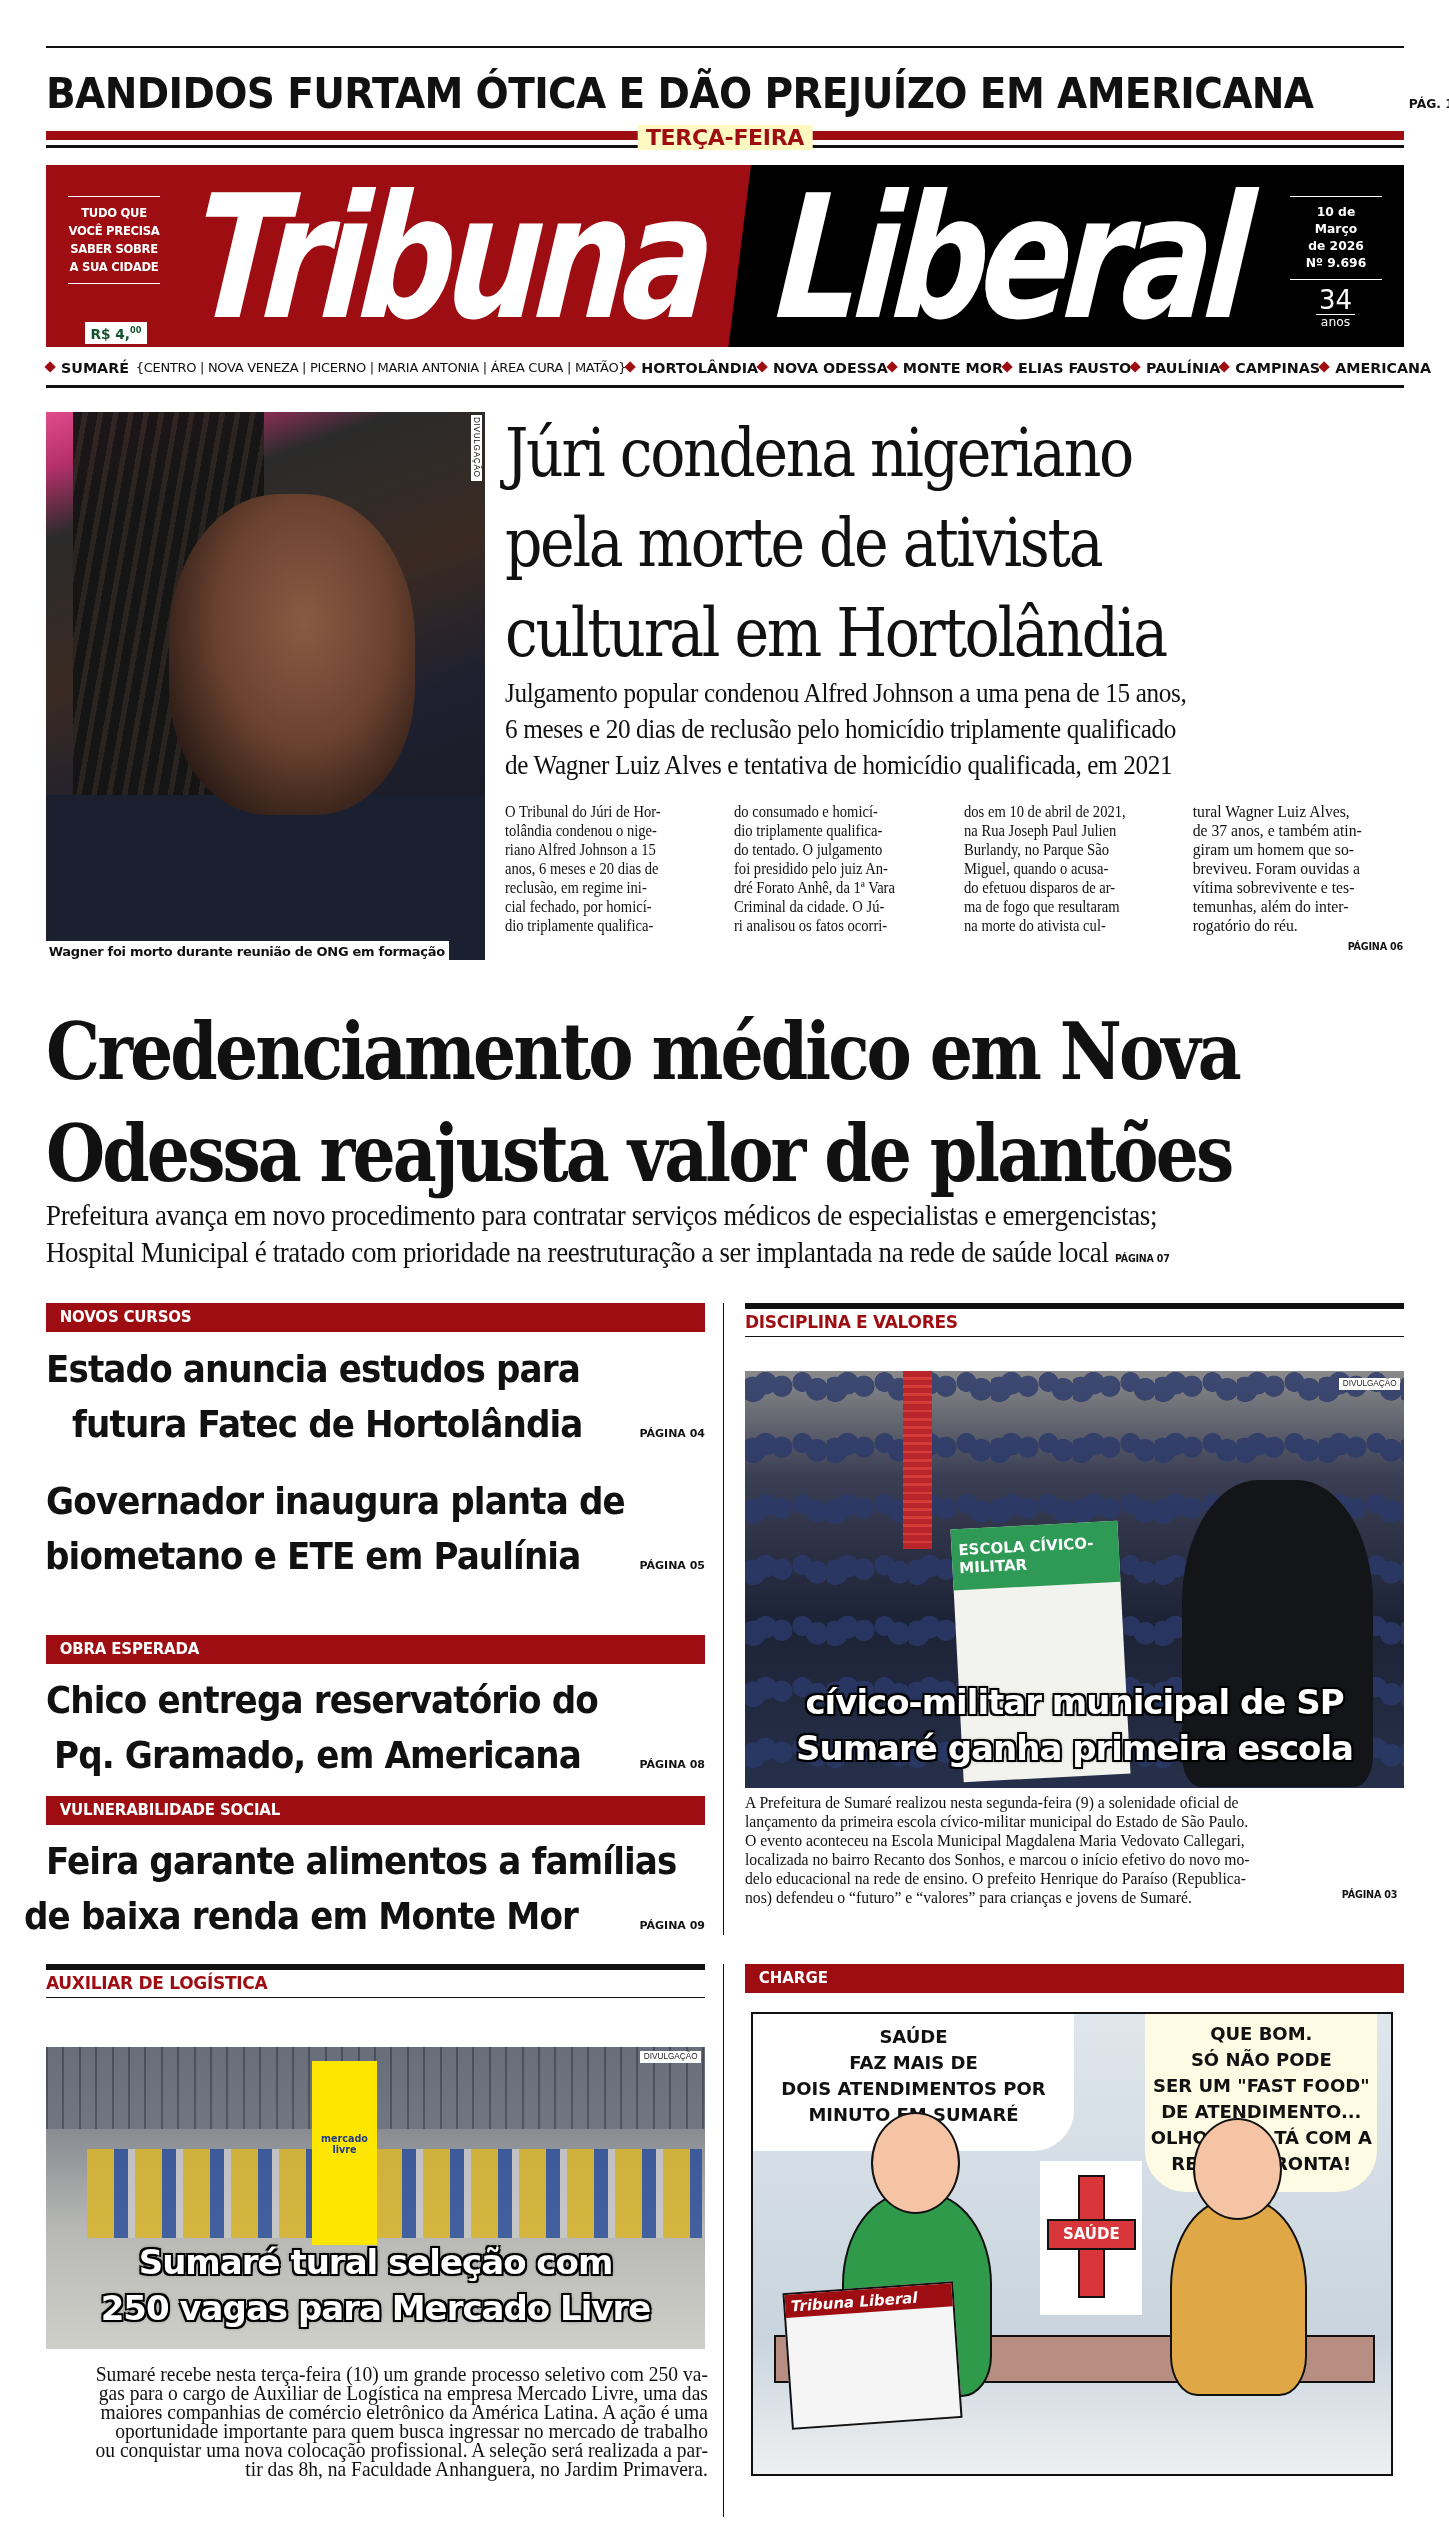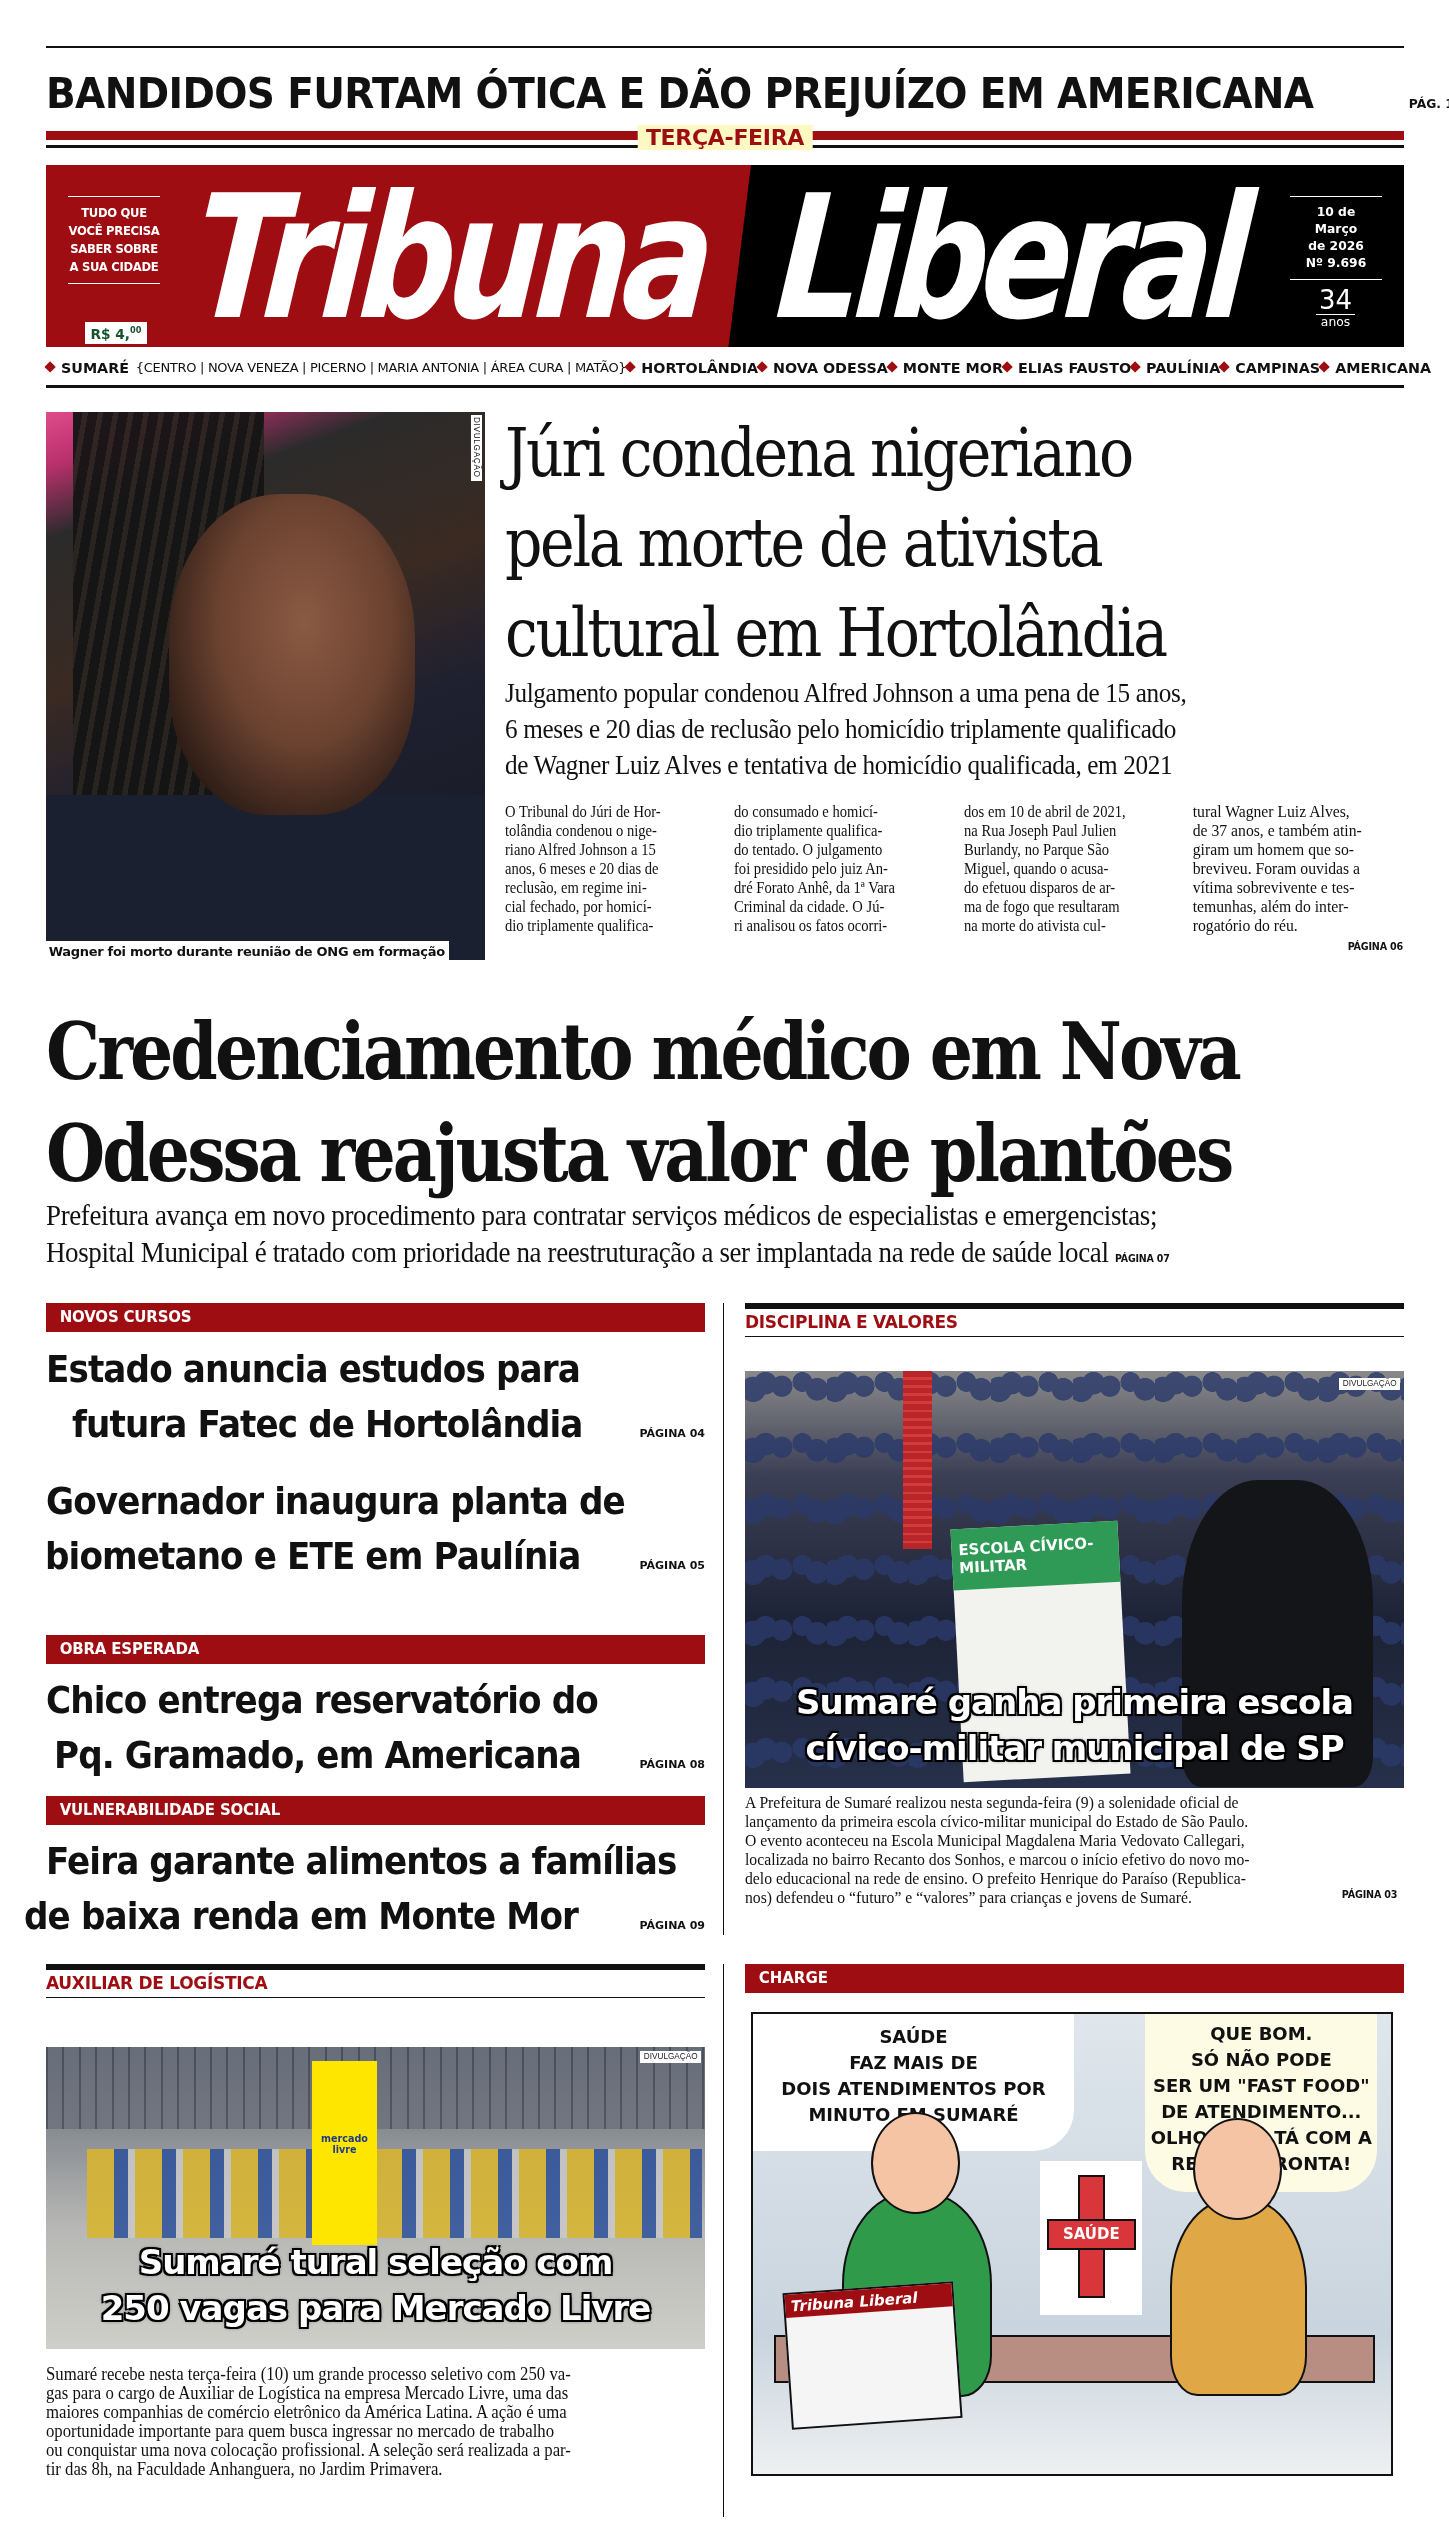--- a/index.html
+++ b/index.html
@@ -91,21 +91,21 @@
   .logi { left: 46px; top: 1964px; width: 659px; }
   .logi .thick { height: 6.1px; background: #111; }
   .logi .kicker { font-family: "DejaVu Sans", sans-serif; font-weight: 700; font-size: 17px; color: #9e0d12; line-height: 27px; letter-spacing: -0.3px; }
   .logi .thin { height: 1.4px; background: #111; }
   .logi-photo { left: 46px; top: 2047px; width: 659px; height: 302px; overflow: hidden; background: linear-gradient(180deg, #5e6470 0%, #8c8f94 30%, #b7b8b5 60%, #cfcfc9 100%); }
   .logi-photo .roof { position:absolute; left:0; top:0; width:100%; height:82px; background: repeating-linear-gradient(90deg, #444a55 0 2px, #6b717c 2px 16.4px); opacity:0.8; }
   .logi-photo .racks { position:absolute; left: 41px; top: 102px; width: 615px; height: 89px; background: repeating-linear-gradient(90deg, #d9b52a 0 27px, #2d4f9a 27px 41px, #c9c9c9 41px 48px); opacity: 0.85; }
   .logi-photo .banner { position:absolute; left: 266px; top: 13.7px; width: 65px; height: 184px; background: #ffe600; color:#1f3b8a; font-family: "DejaVu Sans", sans-serif; font-weight:700; font-size: 9.6px; text-align:center; padding-top: 72px; line-height: 11px; }
   .logi-photo .credit { position:absolute; right: 4.1px; top: 4.1px; background:#fff; font-size: 8.2px; padding: 1.4px 3.4px; color:#222; }
   .logi-photo .overlay { position:absolute; left:0; width:100%; bottom: 18px; text-align:center; color:#fff; font-family: "DejaVu Sans", sans-serif; font-weight:700; font-size: 34px; line-height: 46px; letter-spacing: -1px; text-shadow: 0 0 4.1px #000, 2px 2px 0 #000, -2px -2px 0 #000, 2px -2px 0 #000, -2px 2px 0 #000; }
-  .logi-body { left: 46px; top: 2365px; width: 659px; font-family: "Liberation Serif", serif; font-size: 18px; line-height: 19px; }
+  .logi-body { left: 46px; top: 2365px; width: 659px; font-family: "Liberation Serif", serif; font-size: 21px; line-height: 19px; text-align: right; }
   .logi-body p { white-space: pre-line; transform: scaleX(0.93); transform-origin: left top; width: 108%; }
 
   
   .charge-bar { left: 745px; top: 1964px; width: 659px; height: 29px; background: #9e0d12; color: #fff; font-family: "DejaVu Sans", sans-serif; font-weight: 700; font-size: 15px; line-height: 29px; padding-left: 13.7px; }
   .cartoon { left: 751px; top: 2012px; width: 642px; height: 464px; border: 2.7px solid #111; background: linear-gradient(180deg, #dfe6ec 0%, #c9d4de 70%, #eef0f1 100%); overflow: hidden; }
   .cartoon .bubble1 { position:absolute; left: 0; top: 0; width: 321px; height: 137px; background: #fff; border-radius: 0 0 41px 0; text-align:center; font-family: "DejaVu Sans", sans-serif; font-weight: 700; font-size: 18px; line-height: 26px; padding-top: 9.6px; }
   .cartoon .bubble2 { position:absolute; right: 13.7px; top: 0; width: 232px; height: 178px; background: #fdfbe3; border-radius: 0 0 41px 41px; text-align:center; font-family: "DejaVu Sans", sans-serif; font-weight: 700; font-size: 18px; line-height: 26px; padding-top: 6.8px; }
   .cartoon .sign { position:absolute; left: 287px; top: 147px; width: 102px; height: 154px; background:#fff; }
   .cartoon .cross-v { position:absolute; left: 38px; top: 13.7px; width: 27px; height: 123px; background:#d8363a; border:2px solid #111; }
   .cartoon .cross-h { position:absolute; left: 6.8px; top: 58px; width: 89px; height: 31px; background:#d8363a; border:2px solid #111; color:#fff; font-family: "DejaVu Sans", sans-serif; font-weight:700; font-size: 15px; text-align:center; line-height: 27px; }
@@ -303,22 +303,22 @@
 </div>
 <div class="abs feat-photo">
   <div class="crowd"></div>
   <div class="pillar"></div>
   <div class="sign">
       <div class="g">ESCOLA CÍVICO-MILITAR</div>
     </div>
   <div class="officer"></div>
   <span class="credit">DIVULGAÇÃO</span>
   <div class="overlay">
+    <div>cívico-militar municipal de SP</div>
     <div>Sumaré ganha primeira escola</div>
-    <div>cívico-militar municipal de SP</div>
   </div>
 </div>
 <div class="abs feat-body">
   <p style="display:inline">A Prefeitura de Sumaré realizou nesta segunda-feira (9) a solenidade oficial de
 lançamento da primeira escola cívico-militar municipal do Estado de São Paulo.
 O evento aconteceu na Escola Municipal Magdalena Maria Vedovato Callegari,
 localizada no bairro Recanto dos Sonhos, e marcou o início efetivo do novo mo-
 delo educacional na rede de ensino. O prefeito Henrique do Paraíso (Republica-
 nos) defendeu o “futuro” e “valores” para crianças e jovens de Sumaré.</p>
   <span class="pref" style="position:absolute; right:6.8px; bottom:2.7px;">PÁGINA 03</span>

